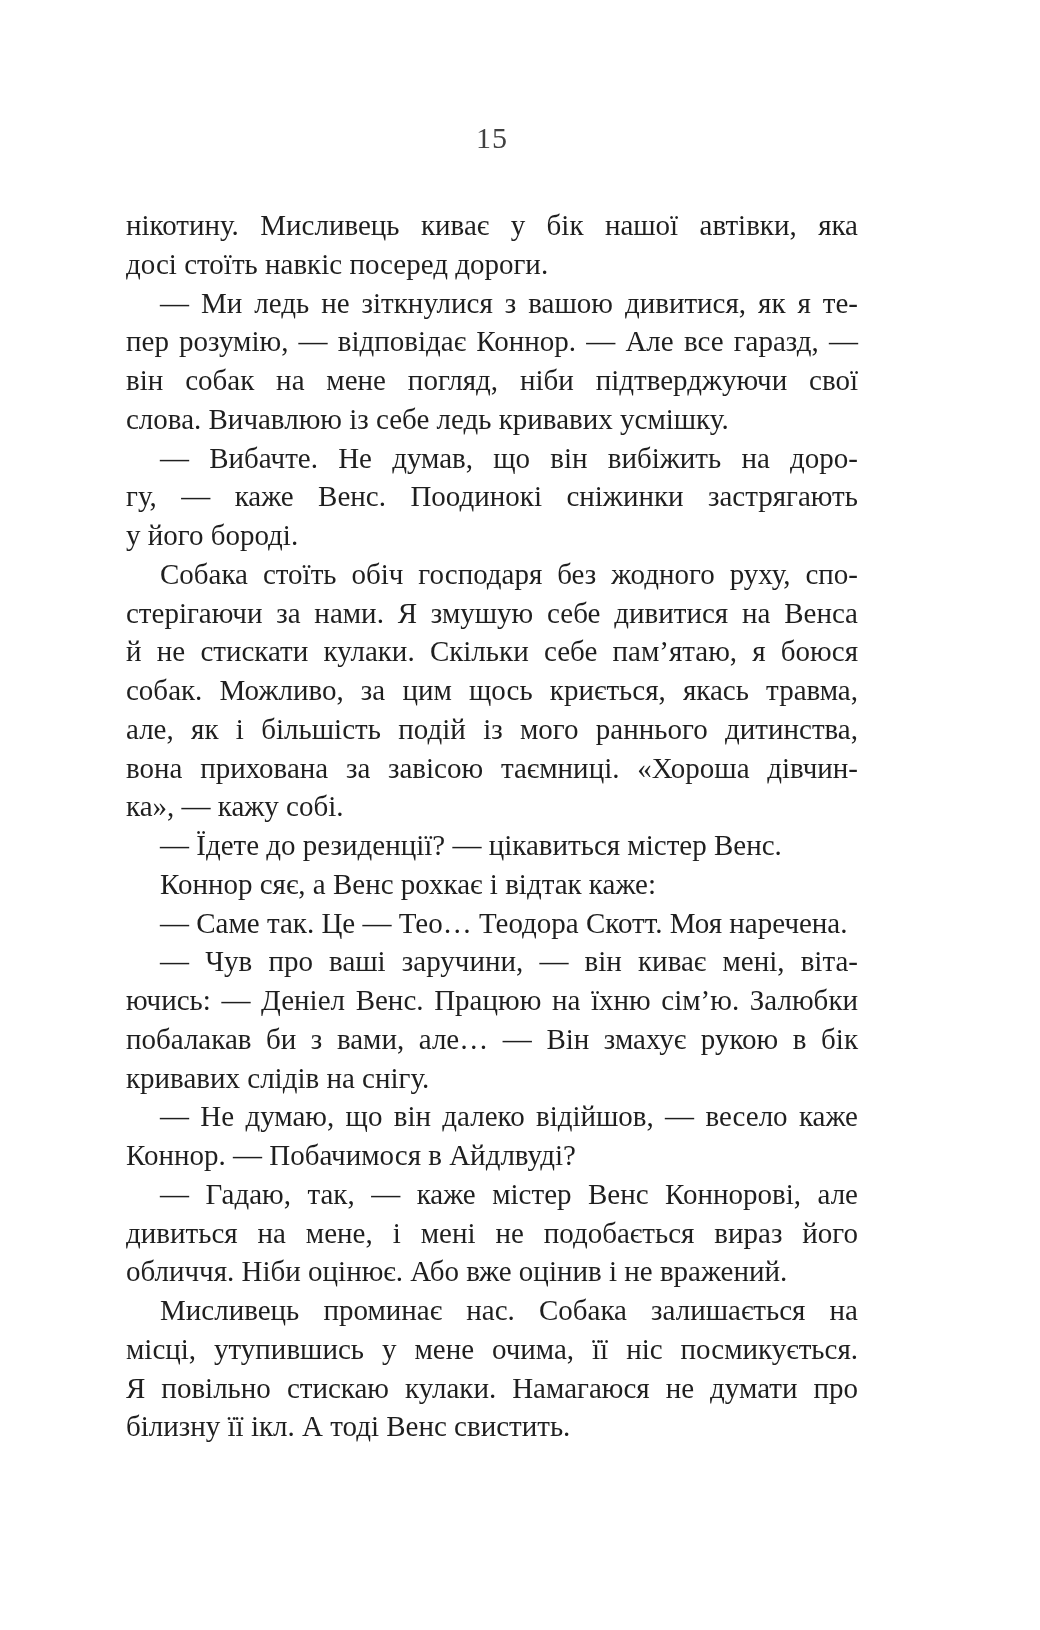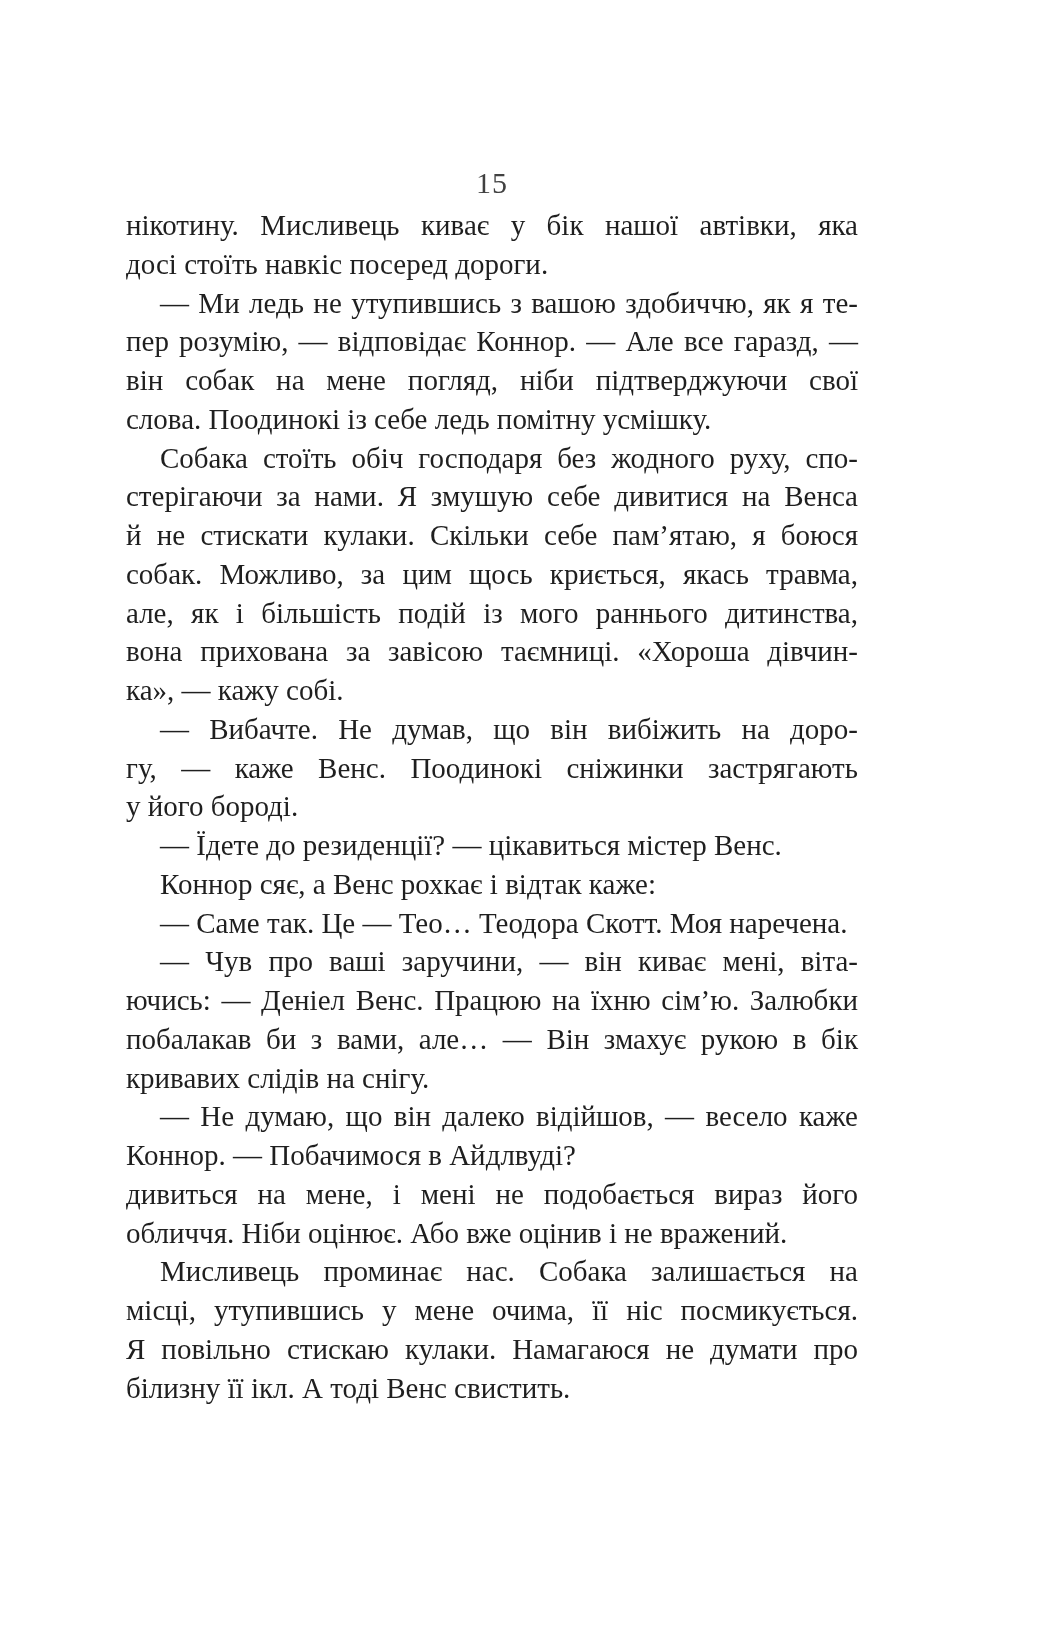--- a/index.html
+++ b/index.html
@@ -19,21 +19,20 @@
   .page-number {
     position: absolute;
     top: 123px;
     left: 126px;
     width: 732px;
     text-align: center;
     font-size: 30px;
     line-height: 30px;
     color: #414141;
     letter-spacing: 1px;
-    margin-top: 45px;
   }
   .text-block {
     position: absolute;
     top: 206px;
     left: 126px;
     width: 732px;
     font-size: 29px;
     line-height: 38.75px;
   }
   .paragraph {
@@ -58,38 +57,38 @@
 <body>
 
 <div class="page">
   <div class="page-number">15</div>
   <div class="text-block">
       <div class="paragraph">
         <div class="line">нікотину. Мисливець киває у бік нашої автівки, яка</div>
         <div class="line last">досі стоїть навкіс посеред дороги.</div>
       </div>
       <div class="paragraph">
-        <div class="line indent">— Ми ледь не утупившись з вашою здобиччю, як я те-</div>
+        <div class="line indent">— Ми ледь не зіткнулися з вашою дивитися, як я те-</div>
         <div class="line">пер розумію, — відповідає Коннор. — Але все гаразд, —</div>
         <div class="line">він собак на мене погляд, ніби підтверджуючи свої</div>
-        <div class="line last">слова. Поодинокі із себе ледь помітну усмішку.</div>
+        <div class="line last">слова. Вичавлюю із себе ледь кривавих усмішку.</div>
+      </div>
+      <div class="paragraph">
+        <div class="line indent">— Вибачте. Не думав, що він вибіжить на доро-</div>
+        <div class="line">гу, — каже Венс. Поодинокі сніжинки застрягають</div>
+        <div class="line last">у його бороді.</div>
       </div>
       <div class="paragraph">
         <div class="line indent">Собака стоїть обіч господаря без жодного руху, спо-</div>
         <div class="line">стерігаючи за нами. Я змушую себе дивитися на Венса</div>
         <div class="line">й не стискати кулаки. Скільки себе пам’ятаю, я боюся</div>
         <div class="line">собак. Можливо, за цим щось криється, якась травма,</div>
         <div class="line">але, як і більшість подій із мого раннього дитинства,</div>
         <div class="line">вона прихована за завісою таємниці. «Хороша дівчин-</div>
         <div class="line last">ка», — кажу собі.</div>
-      </div>
-      <div class="paragraph">
-        <div class="line indent">— Вибачте. Не думав, що він вибіжить на доро-</div>
-        <div class="line">гу, — каже Венс. Поодинокі сніжинки застрягають</div>
-        <div class="line last">у його бороді.</div>
       </div>
       <div class="paragraph">
         <div class="line last indent">— Їдете до резиденції? — цікавиться містер Венс.</div>
       </div>
       <div class="paragraph">
         <div class="line last indent">Коннор сяє, а Венс рохкає і відтак каже:</div>
       </div>
       <div class="paragraph">
         <div class="line last indent">— Саме так. Це — Тео… Теодора Скотт. Моя наречена.</div>
       </div>
@@ -97,20 +96,21 @@
         <div class="line indent">— Чув про ваші заручини, — він киває мені, віта-</div>
         <div class="line">ючись: — Деніел Венс. Працюю на їхню сім’ю. Залюбки</div>
         <div class="line">побалакав би з вами, але… — Він змахує рукою в бік</div>
         <div class="line last">кривавих слідів на снігу.</div>
       </div>
       <div class="paragraph">
         <div class="line indent">— Не думаю, що він далеко відійшов, — весело каже</div>
         <div class="line last">Коннор. — Побачимося в Айдлвуді?</div>
       </div>
       <div class="paragraph">
+        <div class="line indent">— Гадаю, так, — каже містер Венс Коннорові, але</div>
         <div class="line">дивиться на мене, і мені не подобається вираз його</div>
         <div class="line last">обличчя. Ніби оцінює. Або вже оцінив і не вражений.</div>
       </div>
       <div class="paragraph">
         <div class="line indent">Мисливець проминає нас. Собака залишається на</div>
         <div class="line">місці, утупившись у мене очима, її ніс посмикується.</div>
         <div class="line">Я повільно стискаю кулаки. Намагаюся не думати про</div>
         <div class="line last">білизну її ікл. А тоді Венс свистить.</div>
       </div>
     </div>

